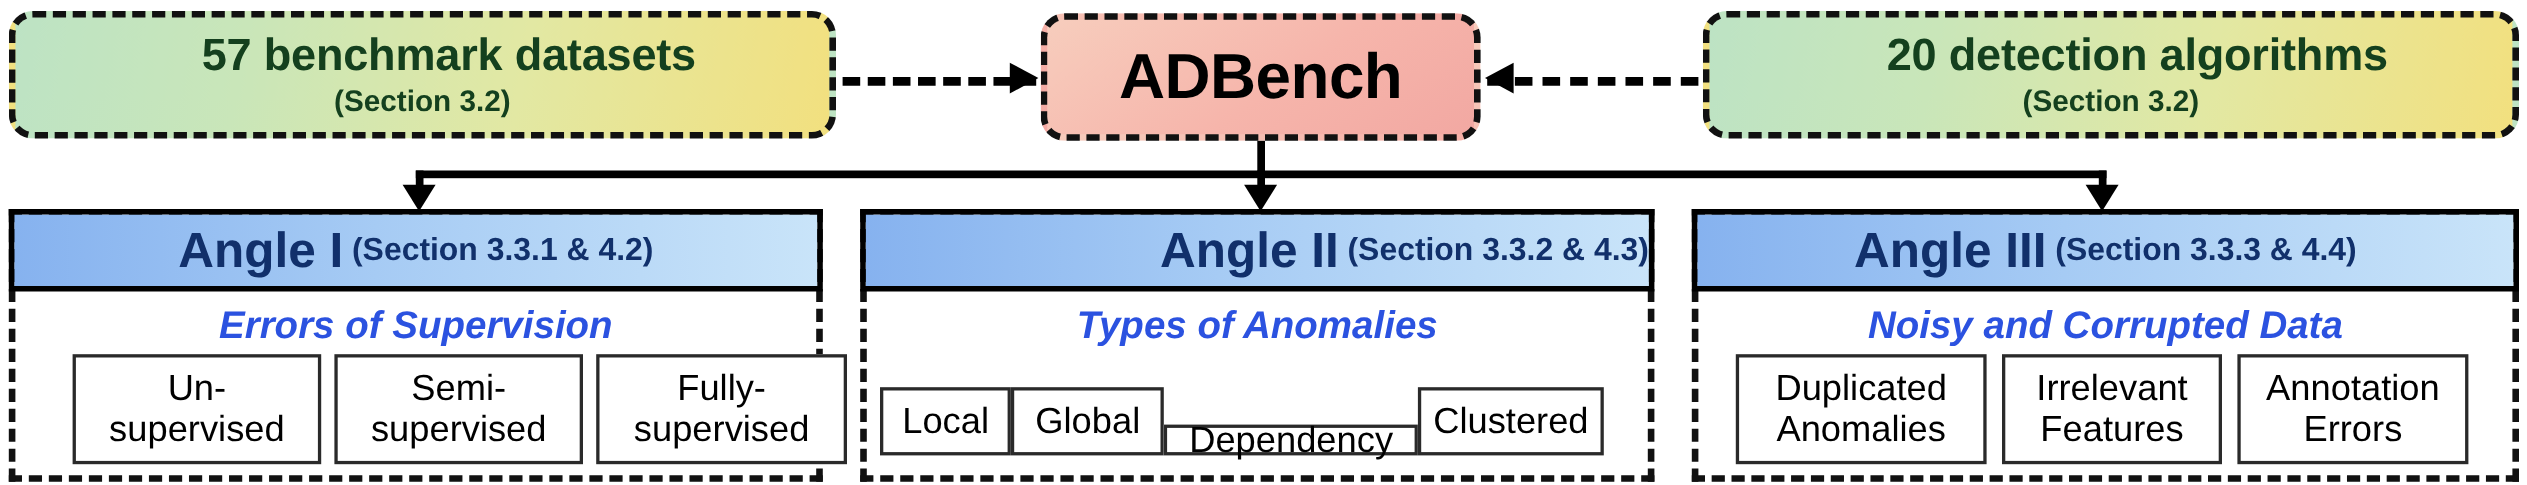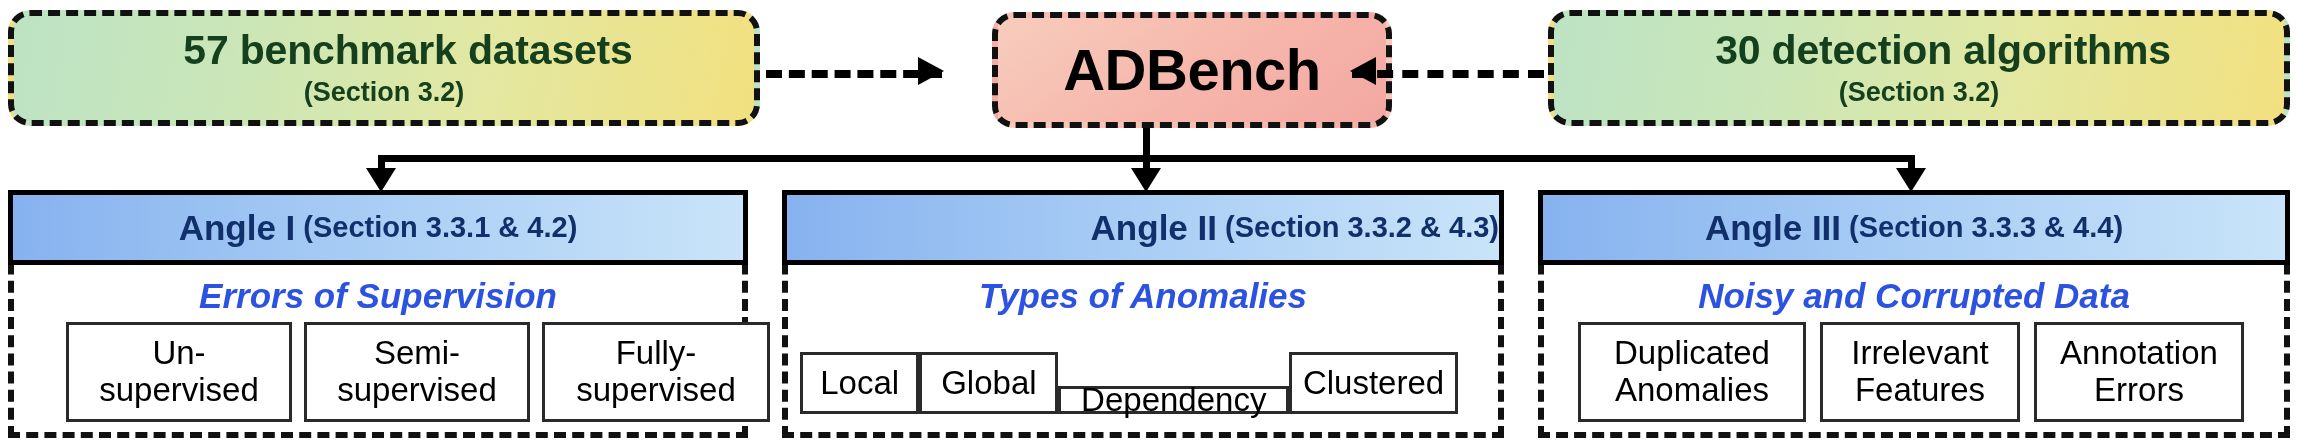--- a/index.html
+++ b/index.html
@@ -66,21 +66,21 @@
     background:transparent;
   }
   .panel-head{
     position:absolute;box-sizing:border-box;
     border:5px solid #000000;
     background:linear-gradient(90deg,#86b2ef 0%,#a6cbf4 45%,#c9e4f9 100%);
     display:flex;align-items:center;justify-content:center;
     color:#123168;
   }
   .panel-head .ht{
-    font-size:35px;font-weight:bold;white-space:nowrap;color:#11306b;
+    font-size:45px;font-weight:bold;white-space:nowrap;color:#11306b;
   }
   .panel-head .hs{
     font-size:29px;font-weight:bold;color:#11306b;margin-left:8px;
   }
   .panel-sub{
     position:absolute;width:100%;text-align:center;
     font-size:35px;font-weight:bold;font-style:italic;color:#2b52e0;
     white-space:nowrap;
   }
   .leafrow{
@@ -99,26 +99,26 @@
 </head>
 <body>
 
 <div class="stage">
 
   <div class="topbox green" style="left:8px;top:10px;width:752px;height:116px;">
     <div class="t1">57 benchmark datasets</div>
     <div class="t2">(Section 3.2)</div>
   </div>
 
-  <div class="topbox pink" style="left:992px;top:12px;width:400px;height:116px;">
+  <div class="topbox pink" style="left:946px;top:12px;width:400px;height:116px;">
     <div class="adbench">ADBench</div>
   </div>
 
   <div class="topbox green" style="left:1548px;top:10px;width:742px;height:116px;">
-    <div class="t1">30 detection algorithms</div>
+    <div class="t1">20 detection algorithms</div>
     <div class="t2">(Section 3.2)</div>
   </div>
 
   <div class="harrow" style="left:766px;top:70px;width:176px;">
     <div class="line"></div>
     <div class="head right"></div>
   </div>
 
   <div class="harrow" style="left:1352px;top:70px;width:192px;">
     <div class="line"></div>

